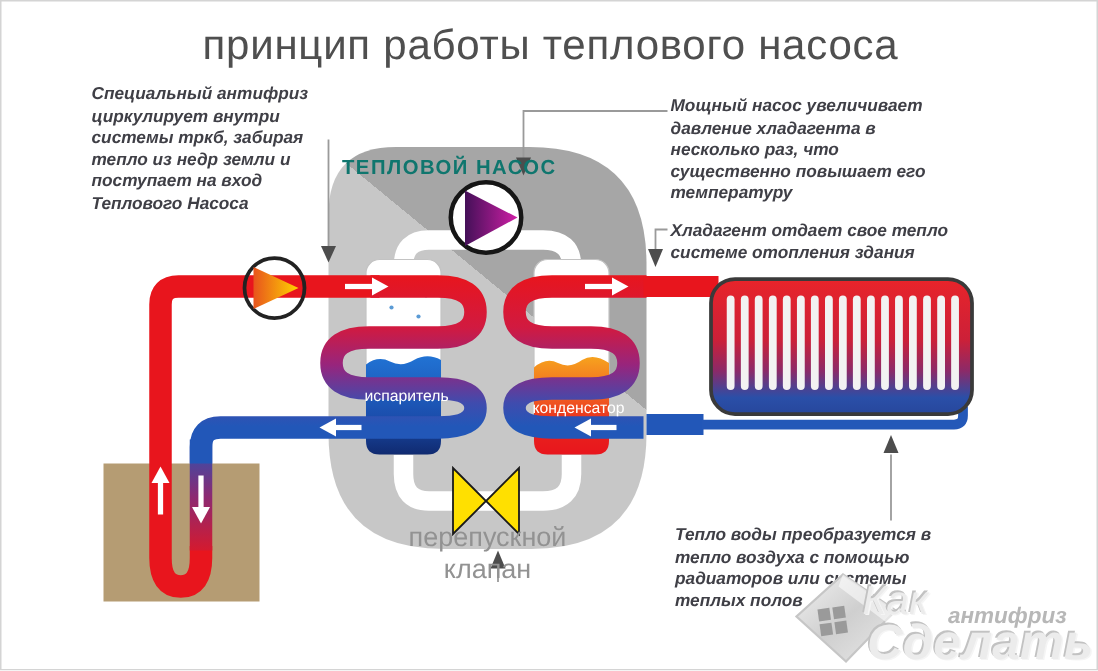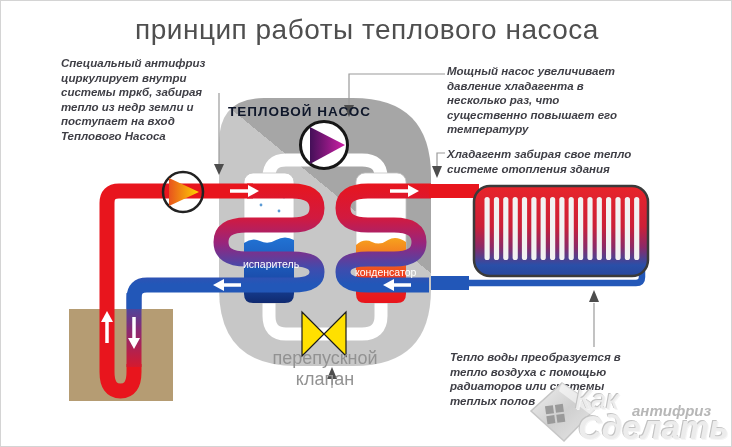--- a/index.html
+++ b/index.html
@@ -16,21 +16,21 @@
     position:absolute;font-size:11.5px;font-weight:bold;font-style:italic;
     color:#3f3f46;line-height:1.27;white-space:pre-line;
   }
   .note-antifreeze{left:60px;top:55px;width:180px;}
   .note-pump{left:446px;top:63px;width:210px;}
   .note-radiator{left:446px;top:146px;width:220px;}
   .note-expansion{left:245px;top:387px;width:200px;}
   .note-floor{left:449px;top:349px;width:210px;}
   .unit-label{
     position:absolute;left:227px;top:103px;font-size:13.5px;font-weight:bold;
-    color:#0f172a;letter-spacing:1px;
+    color:#0f766e;letter-spacing:1px;
   }
   .valve-label{
     position:absolute;left:250px;top:347px;width:148px;text-align:center;
     font-size:18px;color:#929292;
   }
   .vessel-label{
     position:absolute;width:52px;font-size:10.5px;color:#ffffff;
   }
   .vessel-label.evap{left:242px;top:257px;}
   .vessel-label.cond{left:354px;top:265px;}
@@ -220,21 +220,21 @@
 циркулирует внутри
 системы тркб, забирая
 тепло из недр земли и
 поступает на вход
 Теплового Насоса</div>
   <div class="note note-pump">Мощный насос увеличивает
 давление хладагента в
 несколько раз, что
 существенно повышает его
 температуру</div>
-  <div class="note note-radiator">Хладагент забирая свое тепло
+  <div class="note note-radiator">Хладагент отдает свое тепло
 системе отопления здания</div>
   <div class="note note-floor">Тепло воды преобразуется в
 тепло воздуха  с помощью
 радиаторов или системы
 теплых полов</div>
 
   <div class="unit-label">ТЕПЛОВОЙ НАСОС</div>
   <div class="valve-label">перепускной клапан</div>
   <div class="vessel-label evap">испаритель</div>
   <div class="vessel-label cond">конденсатор</div>

